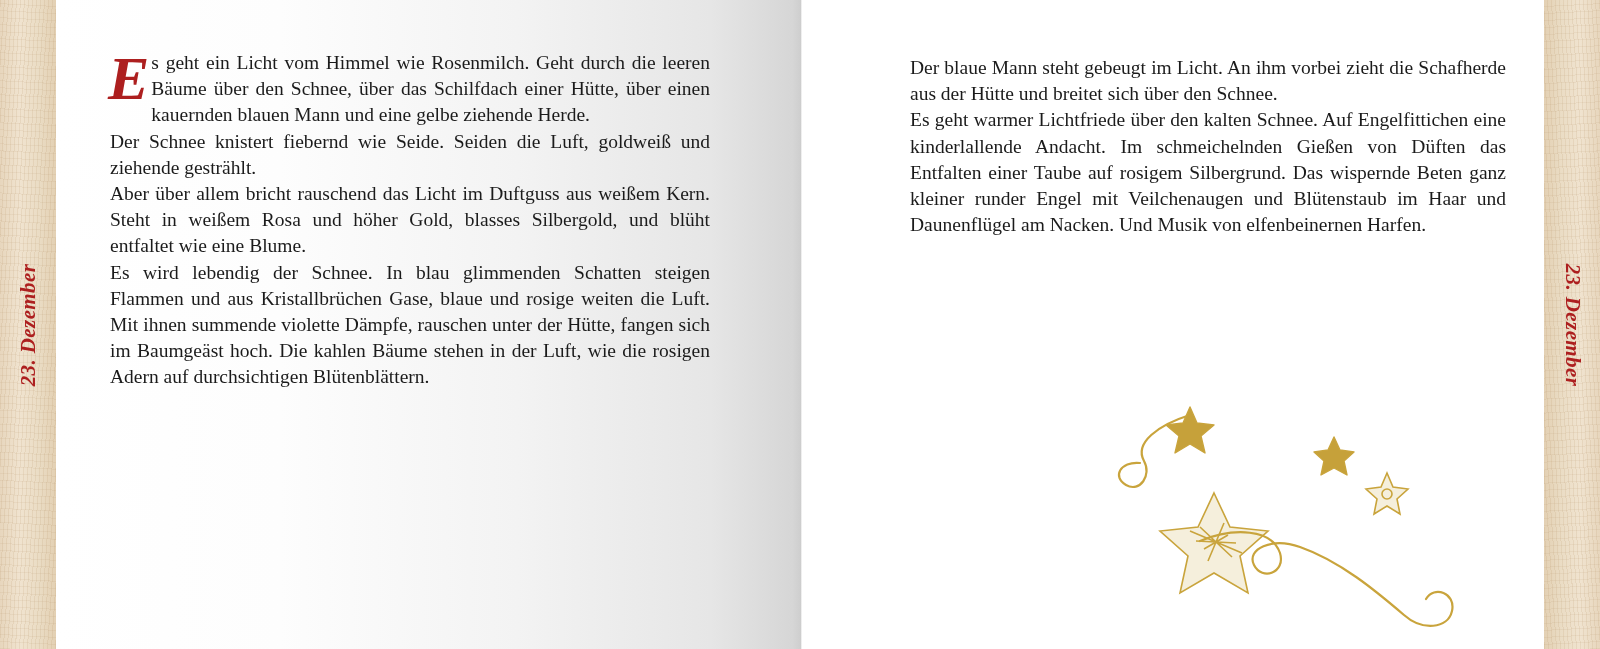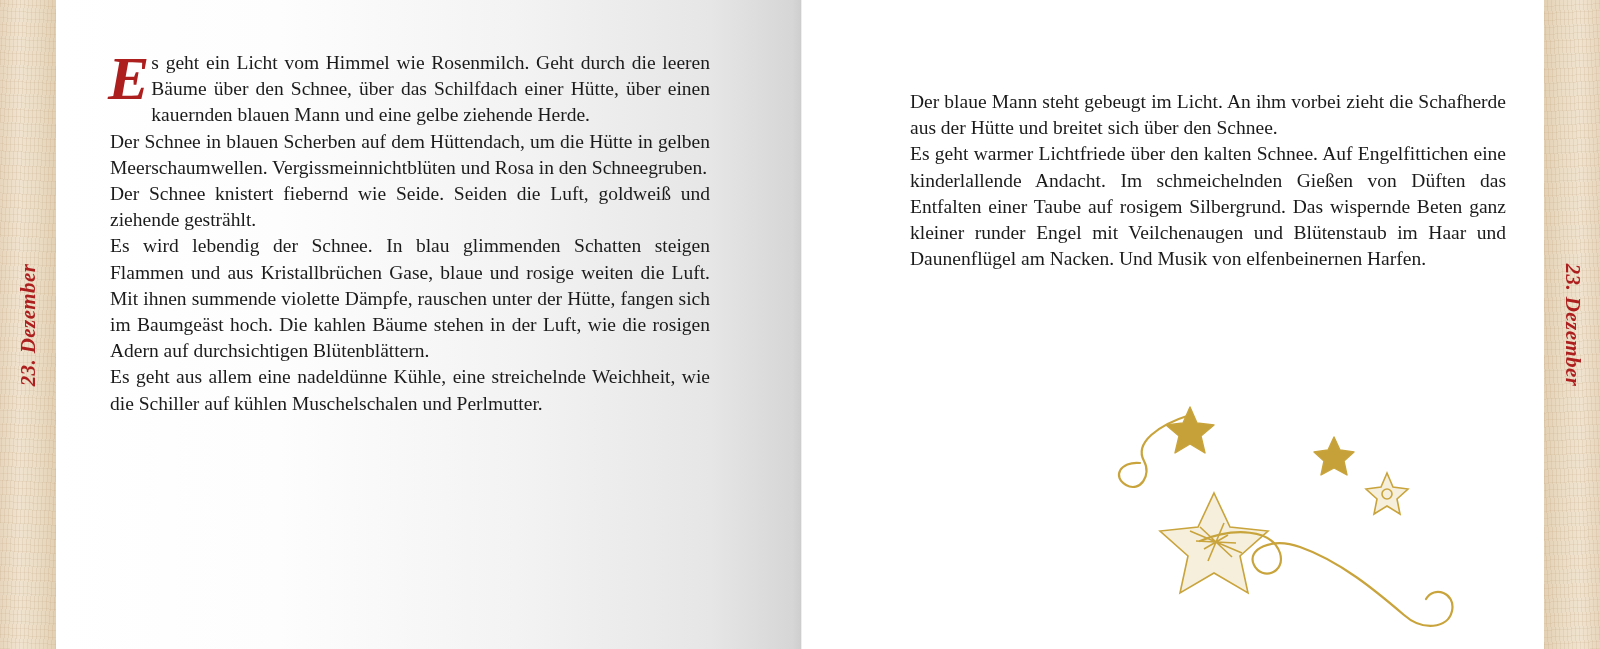--- a/index.html
+++ b/index.html
@@ -99,21 +99,20 @@
   }
   .left-col {
     left: 54px;
     top: 50px;
     width: 600px;
   }
   .right-col {
     left: 108px;
     top: 55px;
     width: 596px;
-    margin-top: 34px;
   }
 
   .para {
     margin: 0;
     text-align: justify;
     text-justify: inter-word;
   }
 
   .dropcap-para {
     position: relative;
@@ -151,24 +150,23 @@
     <span class="edge-label">23. Dezember</span>
   </div>
 
   <div class="page page-left">
     <div class="text-col left-col">
 
       <p class="para dropcap-para">
         <span class="dropcap">E</span><span>s geht ein Licht vom Himmel wie Rosenmilch. Geht durch die leeren Bäume über den Schnee, über das Schilfdach einer Hütte, über einen kauernden blauen Mann und eine gelbe ziehende Herde.</span>
       </p>
 
-      <p class="para">Der Schnee in blauen Scherben auf dem Hüttendach, um die Hütte in gelben Meerschaumwellen. Vergissmeinnichtblüten und Rosa in den Schneegruben.</p>
       <p class="para">Der Schnee knistert fiebernd wie Seide. Seiden die Luft, goldweiß und ziehende gestrählt.</p>
+      <p class="para">Aber über allem bricht rauschend das Licht im Duftguss aus weißem Kern. Steht in weißem Rosa und höher Gold, blasses Silbergold, und blüht entfaltet wie eine Blume.</p>
       <p class="para">Es wird lebendig der Schnee. In blau glimmenden Schatten steigen Flammen und aus Kristallbrüchen Gase, blaue und rosige weiten die Luft. Mit ihnen summende violette Dämpfe, rauschen unter der Hütte, fangen sich im Baumgeäst hoch. Die kahlen Bäume stehen in der Luft, wie die rosigen Adern auf durchsichtigen Blütenblättern.</p>
-      <p class="para">Es geht aus allem eine nadeldünne Kühle, eine streichelnde Weichheit, wie die Schiller auf kühlen Muschelschalen und Perlmutter.</p>
 
     </div>
   </div>
 
   <div class="gutter"></div>
 
   <div class="page page-right">
     <div class="text-col right-col">
       <p class="para">Der blaue Mann steht gebeugt im Licht. An ihm vorbei zieht die Schafherde aus der Hütte und breitet sich über den Schnee.</p>
       <p class="para">Es geht warmer Lichtfriede über den kalten Schnee. Auf Engelfittichen eine kinderlallende Andacht. Im schmeichelnden Gießen von Düften das Entfalten einer Taube auf rosigem Silbergrund. Das wispernde Beten ganz kleiner runder Engel mit Veilchenaugen und Blütenstaub im Haar und Daunenflügel am Nacken. Und Musik von elfenbeinernen Harfen.</p>

